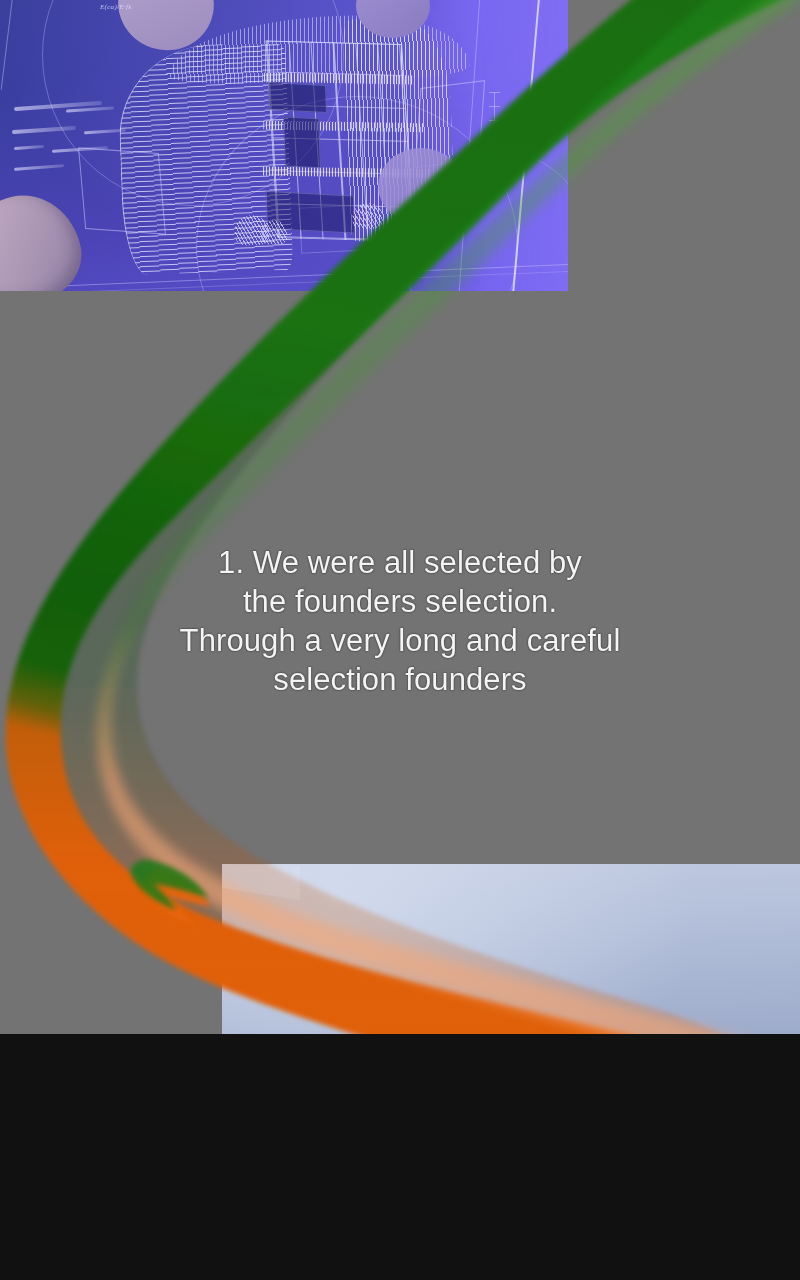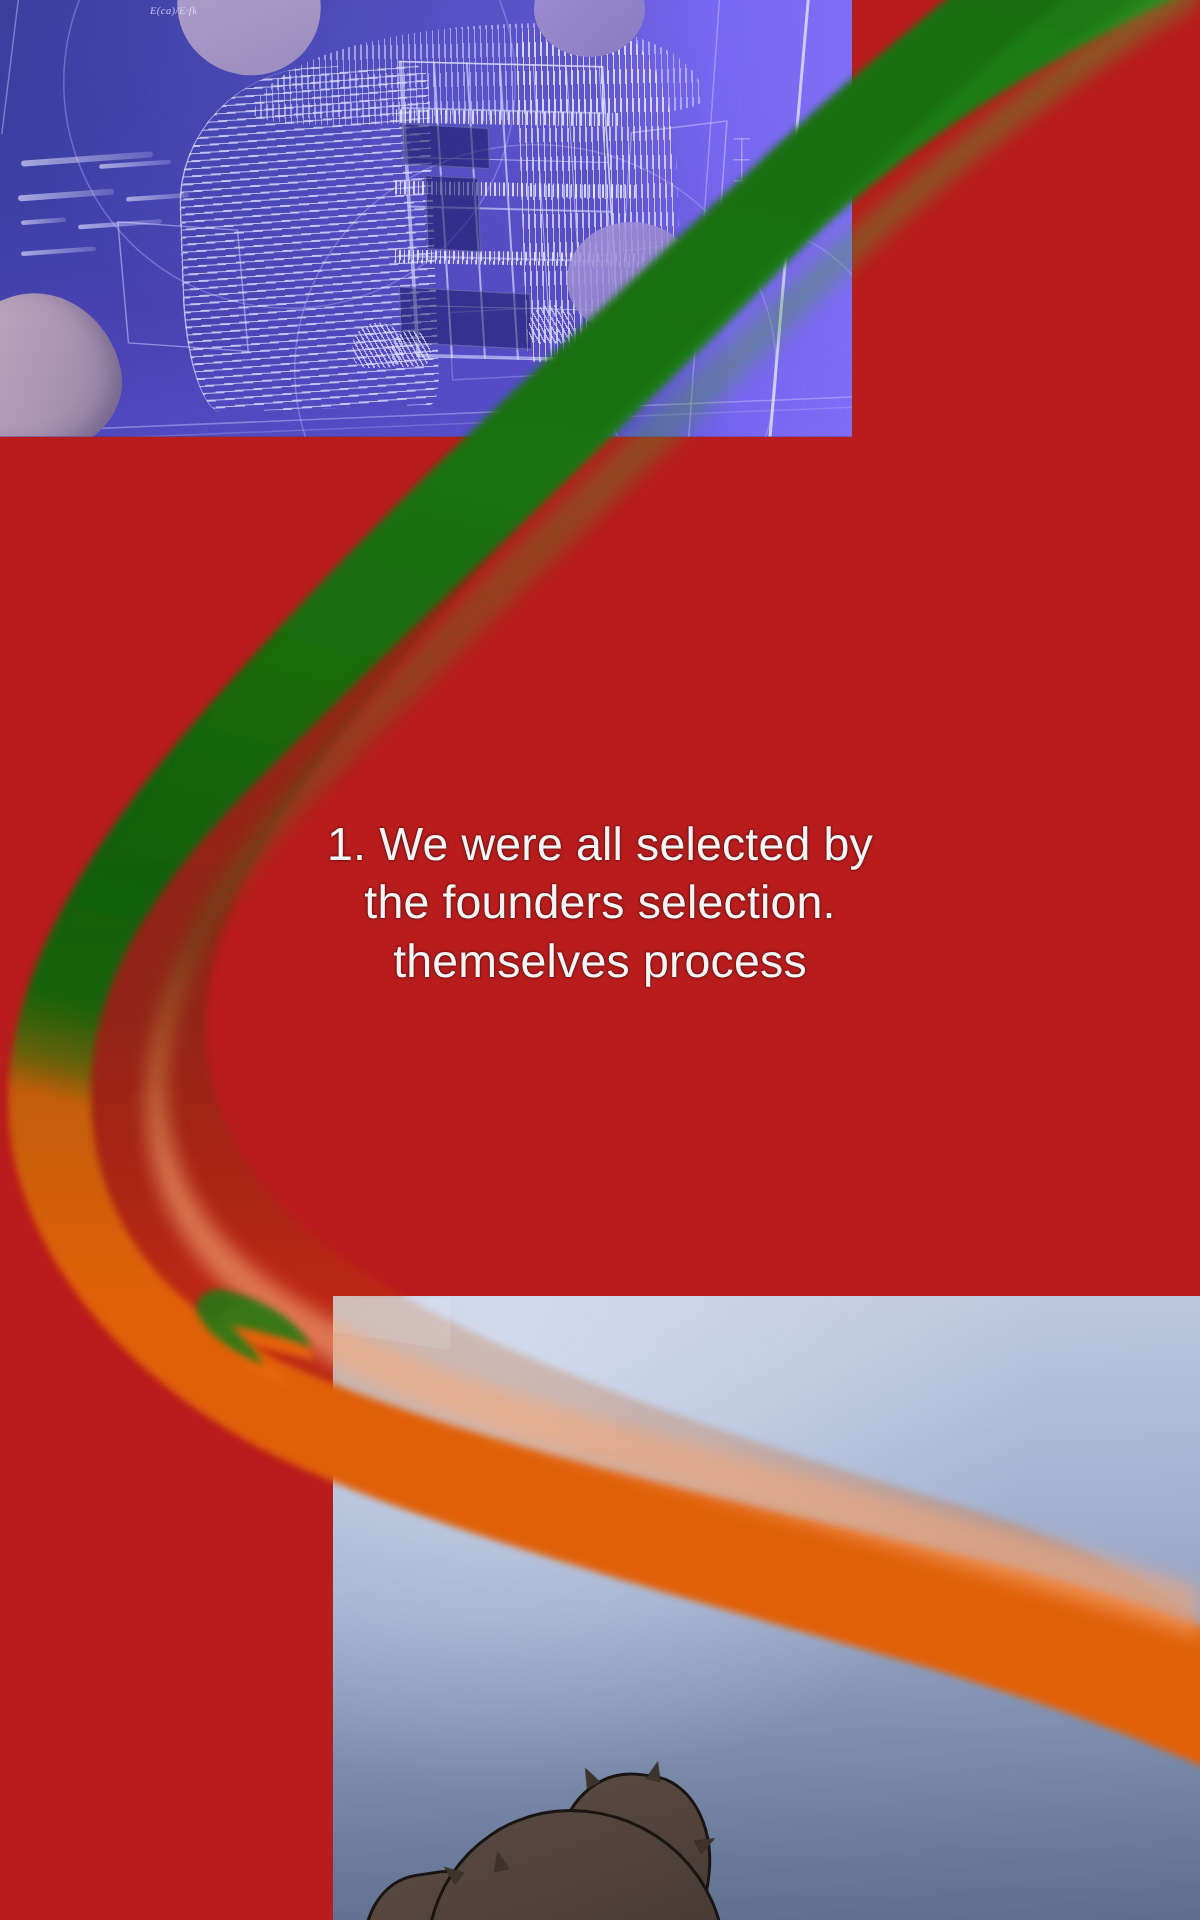--- a/index.html
+++ b/index.html
@@ -3,22 +3,22 @@
 <meta charset="utf-8">
 <style>
   html,body{margin:0;padding:0;background:#111;}
   body{
     font-family:"Liberation Sans", sans-serif;
     -webkit-font-smoothing:antialiased;
   }
   #page{
     position:relative;
     width:800px;
-    height:1280px;
-    background:#b91c1c;
+    height:1034px;
+    background:#737373;
     overflow:hidden;
   }
 
   
   #panel-top{
     position:absolute;
     left:0; top:0;
     width:568px; height:291px;
     overflow:hidden;
     background:#3a3568;
@@ -437,16 +437,17 @@
          C 164 894, 172 902, 176 910
          C 156 902, 138 890, 132 876
          C 128 866, 138 858, 150 860 Z" fill="#1c7a12" opacity="0.85" filter="url(#soft)"></path>
 
     <path d="M 222 888 L 300 900 L 300 866 L 222 864 Z" fill="#ffffff" opacity="0.10"></path>
   </svg>
 
   <div id="caption">
     <span class="ln">1. We were all selected by</span>
     <span class="ln">the founders selection.</span>
-    <span class="ln">themselves process</span>
+    <span class="ln">Through a very long and careful</span>
+    <span class="ln">selection founders</span>
   </div>
 
 </div>
 
 </body></html>

